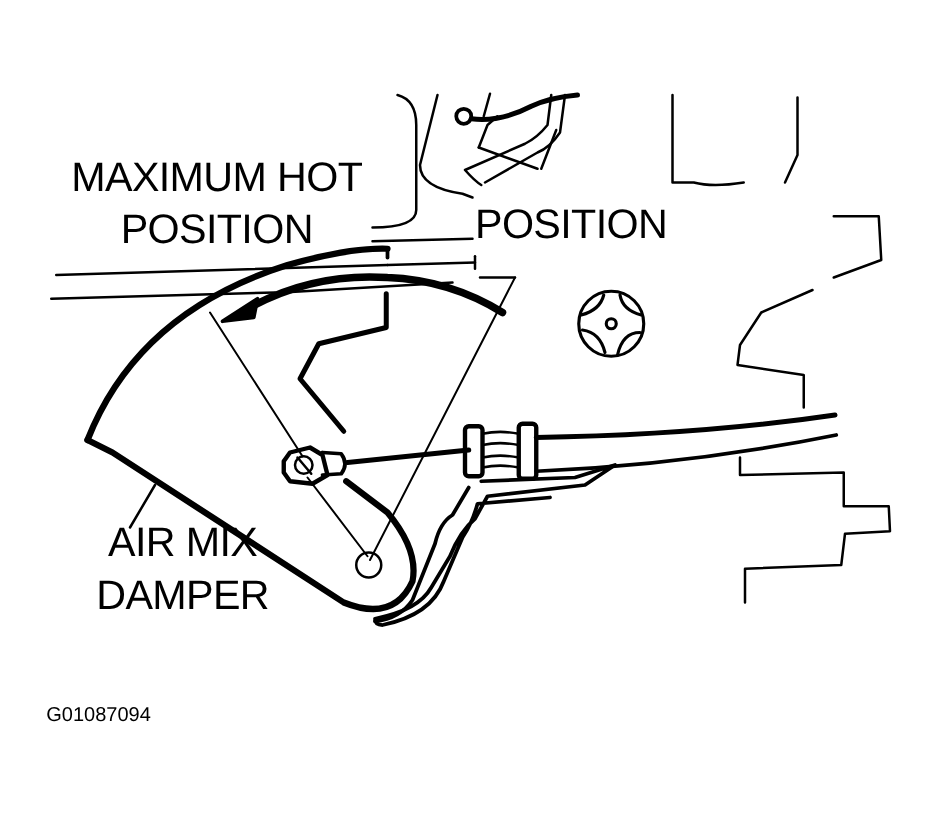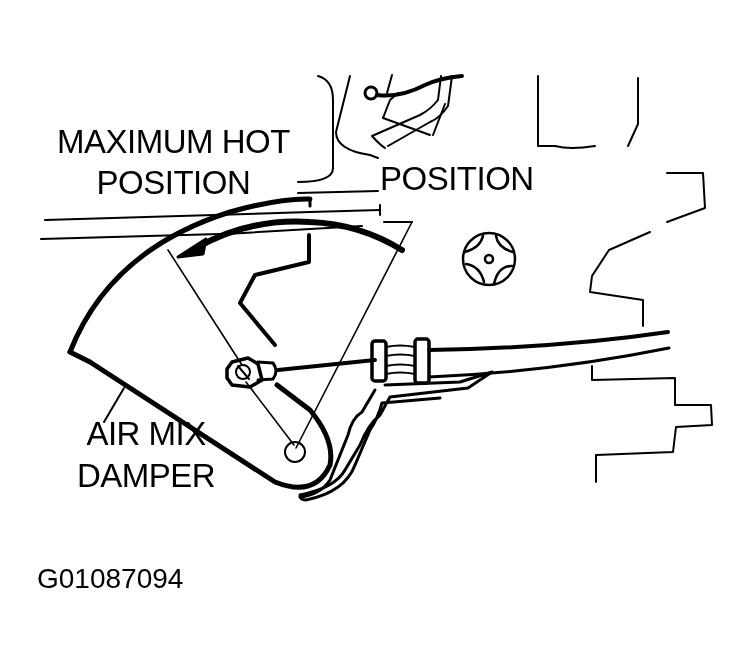--- a/index.html
+++ b/index.html
@@ -14,21 +14,21 @@
     svg.art { position: absolute; left: 0; top: 0; }
     .label {
       position: absolute;
       font-family: "Liberation Sans", sans-serif;
       color: #000000;
       white-space: nowrap;
       line-height: 1;
       letter-spacing: -0.5px;
     }
     .big { font-size: 33px; }
-    .code { font-size: 28px; letter-spacing: 0px; }
+    .code { font-size: 16px; letter-spacing: 0px; }
     .line { display: block; }
   </style>
 </head>
 <body>
 
 <div id="canvas">
 
   <svg class="art" width="750" height="659" viewBox="0 0 750 659" fill="none" stroke="#000" stroke-linecap="round" stroke-linejoin="round">
 
     <g stroke-width="2">

